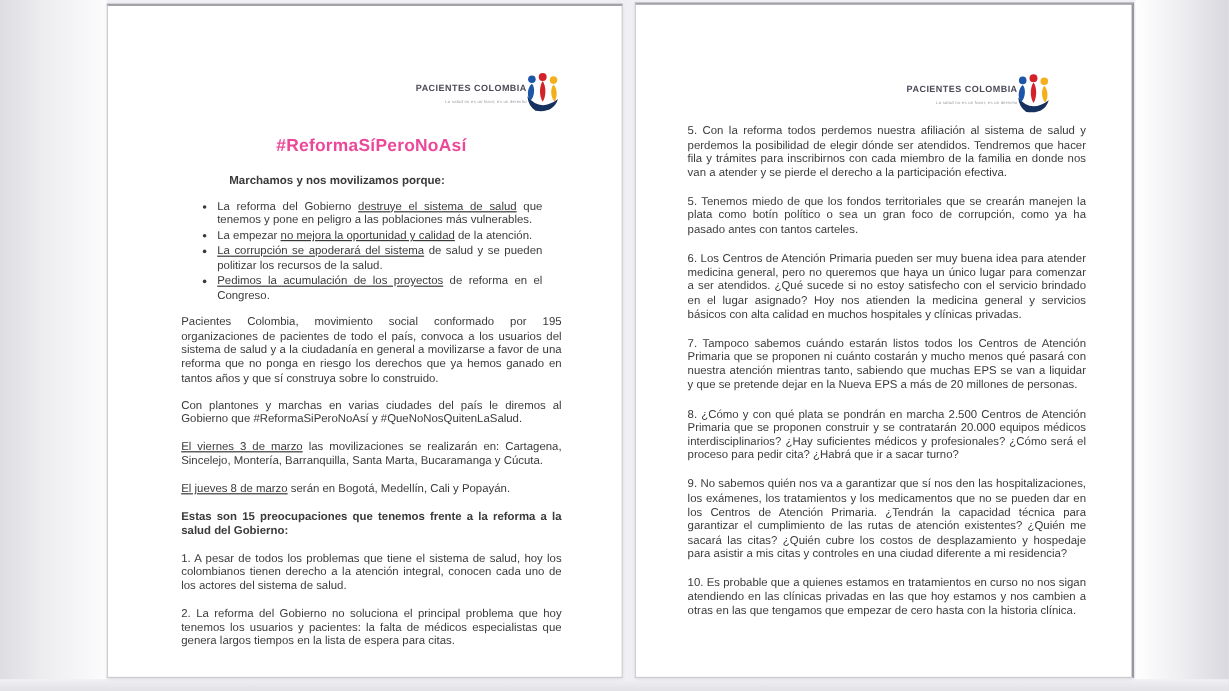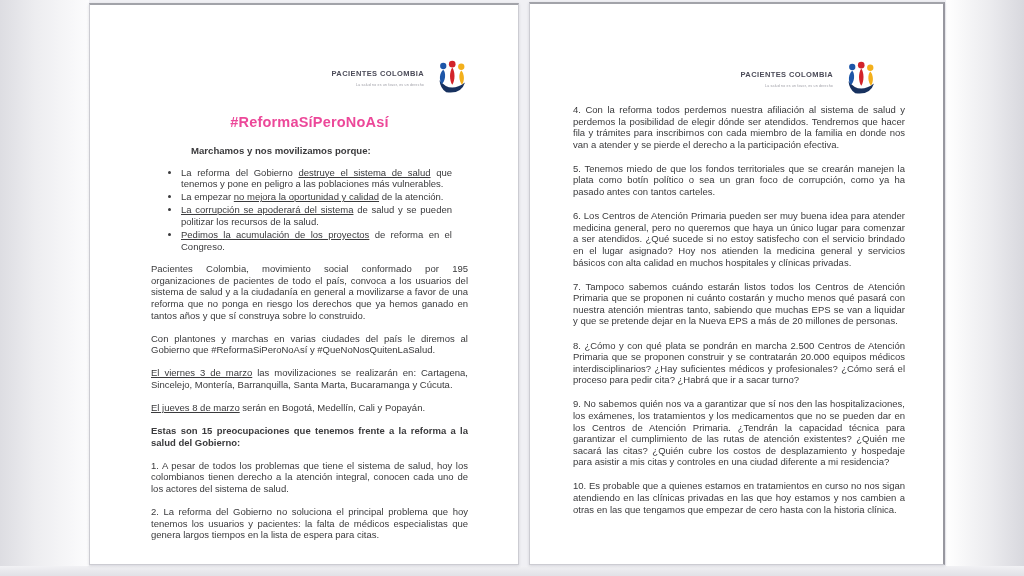--- a/index.html
+++ b/index.html
@@ -20,21 +20,21 @@
     border:1px solid #ccccd2;border-top:2px solid #a2a3a9;
     box-shadow:0 1px 3px rgba(40,40,60,.14);
     box-sizing:border-box;color:#3a3a3c;
   }
   .page-left{left:89px;top:3px;width:430px;height:562px;}
   .page-right{left:529px;top:2px;width:416px;height:563px;border-right:2px solid #97979f;}
 
   .content-l{position:absolute;left:0;top:0;right:0;bottom:0;padding:54px 50px 0 61px;box-sizing:border-box;}
   .content-r{position:absolute;left:0;top:0;right:0;bottom:0;padding:56px 38px 0 43px;box-sizing:border-box;}
 
-  .logo{display:flex;justify-content:flex-end;align-items:flex-end;margin-bottom:6px;gap:15px;}
+  .logo{display:flex;justify-content:flex-end;align-items:flex-end;margin-bottom:6px;}
   .logo-text{text-align:right;padding-bottom:5px;}
   .logo-name{font-size:7.5px;font-weight:bold;letter-spacing:.4px;color:#4b4b58;white-space:nowrap;}
   .logo-tagline{font-size:3.5px;color:#9a9aa2;letter-spacing:.2px;white-space:nowrap;margin-top:1px;}
   .logo-mark{width:33px;height:38px;margin-left:-4px;flex:0 0 auto;}
   .logo-r{margin-right:28px;}
 
   .title{font-weight:bold;text-align:center;font-size:10.5px;line-height:13px;color:#2d2d30;margin-top:3px;}
   .hashtag{font-weight:bold;text-align:center;font-size:14.5px;line-height:17px;color:#ec4899;margin-top:17px;letter-spacing:.2px;}
 
   .body-txt{font-size:9.5px;line-height:11.6px;}
@@ -114,21 +114,21 @@
           <path d="M6 26 Q20 44 40 29 Q35 45 15 42 Q7 37 6 26 Z" fill="#17315f"></path>
           <circle cx="11" cy="7" r="4.2" fill="#1d56a8"></circle>
           <path d="M11 12 C6 16 5 26 9 31 C14 27 15 16 11 12 Z" fill="#1d56a8"></path>
           <circle cx="23" cy="4.5" r="4.4" fill="#d2232a"></circle>
           <path d="M23 9 C19 15 19 26 23 32 C27 26 27 15 23 9 Z" fill="#d2232a"></path>
           <circle cx="35" cy="8" r="4.2" fill="#f3b01c"></circle>
           <path d="M35 13 C31 18 32 27 36 32 C40 26 39 17 35 13 Z" fill="#f3b01c"></path>
         </svg>
       </div>
 
-      <p class="para">4. Con la reforma todos perdemos nuestra afiliación al sistema de salud y perdemos la posibilidad de elegir dónde ser atendidos. Tendremos que hacer fila y trámites para inscribirnos con cada miembro de la familia en donde nos van a atender y se pierde el derecho a la participación efectiva.</p>
+      <p class="para">5. Con la reforma todos perdemos nuestra afiliación al sistema de salud y perdemos la posibilidad de elegir dónde ser atendidos. Tendremos que hacer fila y trámites para inscribirnos con cada miembro de la familia en donde nos van a atender y se pierde el derecho a la participación efectiva.</p>
       <p class="para">5. Tenemos miedo de que los fondos territoriales que se crearán manejen la plata como botín político o sea un gran foco de corrupción, como ya ha pasado antes con tantos carteles.</p>
       <p class="para">6. Los Centros de Atención Primaria pueden ser muy buena idea para atender medicina general, pero no queremos que haya un único lugar para comenzar a ser atendidos. ¿Qué sucede si no estoy satisfecho con el servicio brindado en el lugar asignado? Hoy nos atienden la medicina general y servicios básicos con alta calidad en muchos hospitales y clínicas privadas.</p>
       <p class="para">7. Tampoco sabemos cuándo estarán listos todos los Centros de Atención Primaria que se proponen ni cuánto costarán y mucho menos qué pasará con nuestra atención mientras tanto, sabiendo que muchas EPS se van a liquidar y que se pretende dejar en la Nueva EPS a más de 20 millones de personas.</p>
       <p class="para">8. ¿Cómo y con qué plata se pondrán en marcha 2.500 Centros de Atención Primaria que se proponen construir y se contratarán 20.000 equipos médicos interdisciplinarios? ¿Hay suficientes médicos y profesionales? ¿Cómo será el proceso para pedir cita? ¿Habrá que ir a sacar turno?</p>
       <p class="para">9. No sabemos quién nos va a garantizar que sí nos den las hospitalizaciones, los exámenes, los tratamientos y los medicamentos que no se pueden dar en los Centros de Atención Primaria. ¿Tendrán la capacidad técnica para garantizar el cumplimiento de las rutas de atención existentes? ¿Quién me sacará las citas? ¿Quién cubre los costos de desplazamiento y hospedaje para asistir a mis citas y controles en una ciudad diferente a mi residencia?</p>
       <p class="para">10. Es probable que a quienes estamos en tratamientos en curso no nos sigan atendiendo en las clínicas privadas en las que hoy estamos y nos cambien a otras en las que tengamos que empezar de cero hasta con la historia clínica.</p>
 
     </div>
   </div>
 </div>

